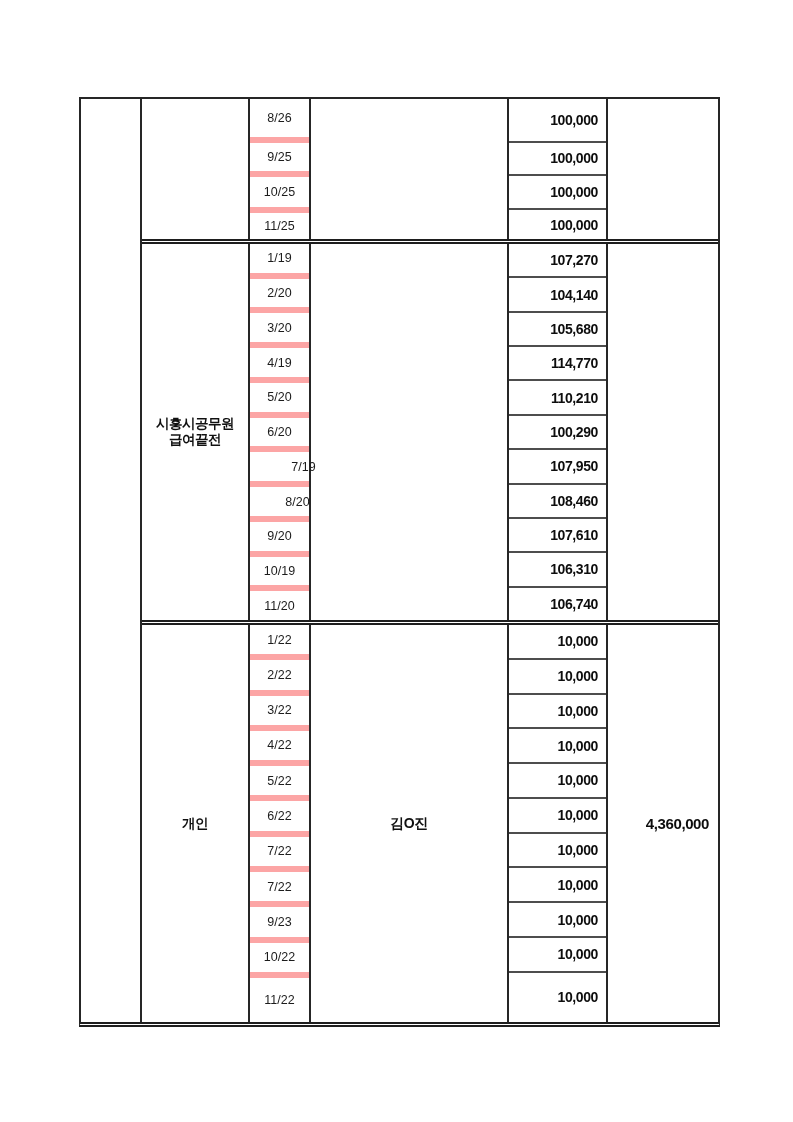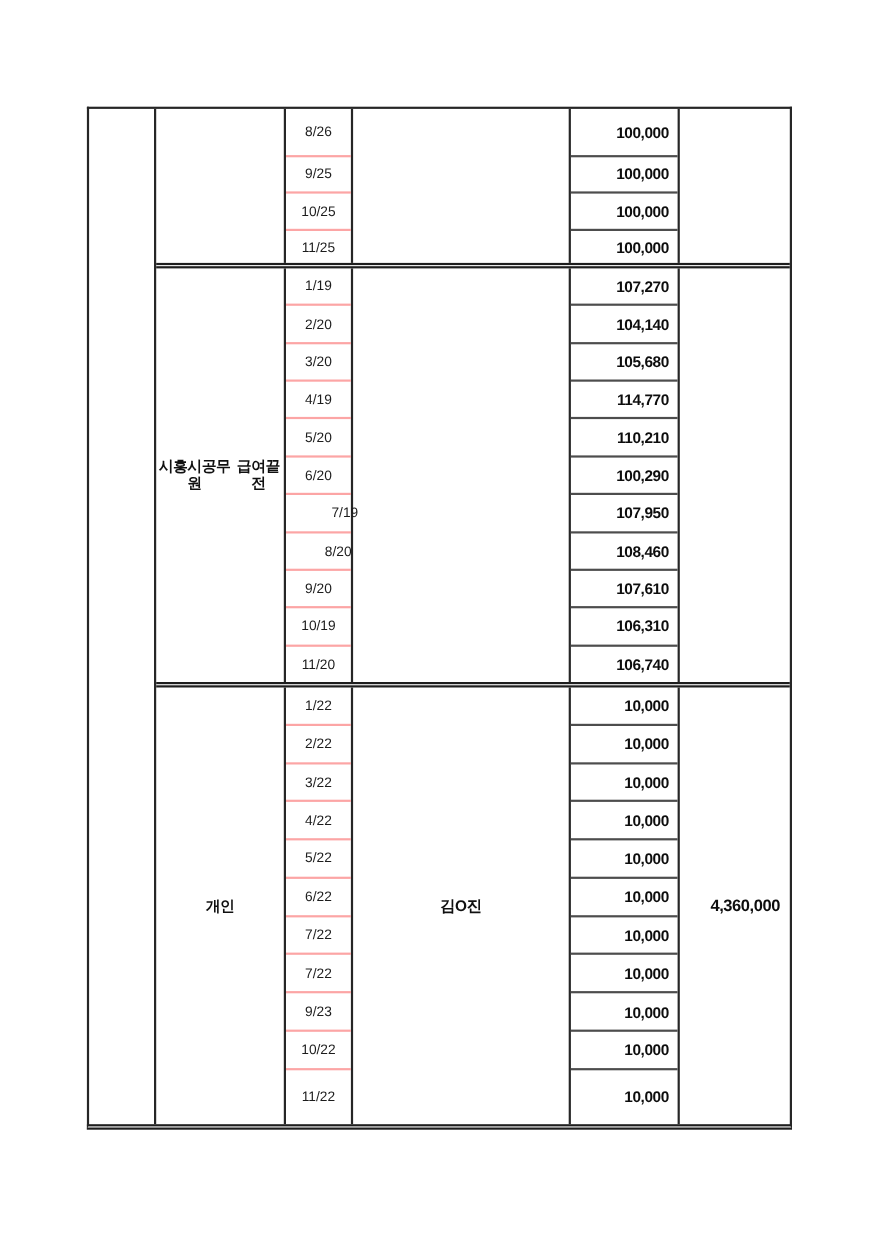--- a/index.html
+++ b/index.html
@@ -40,37 +40,37 @@
     display: flex;
     border-bottom: 5px double #1e1e1e;
     min-height: 0;
   }
   .sec:last-child { border-bottom: none; }
   .sec-h0 { height: 145px; }
   .sec-h1 { height: 381px; }
   .sec-h2 { height: 397px; }
   
   .label-cell {
-    width: 116px; flex: none;
-    display: flex; flex-direction: row;
+    width: 106px; flex: none;
+    display: flex; flex-direction: column;
     justify-content: center; align-items: center;
     font-weight: 700; font-size: 13.5px; line-height: 1.18;
     color: #101010; letter-spacing: -0.5px;
     text-align: center;
   }
   .date-col {
     width: 63px; flex: none;
     border-left: 2px solid #262626;
     border-right: 2px solid #262626;
     display: flex; flex-direction: column;
   }
   .date-cell {
     display: flex; align-items: center; justify-content: center;
     font-size: 12.5px; color: #1c1c1c;
-    border-bottom: 2px solid #fca5a5;
+    border-bottom: 6px solid #fca5a5;
     min-height: 0;
   }
   .date-col .date-cell:last-child { border-bottom: none; }
   .name-cell {
     width: 196px; flex: none;
     display: flex; align-items: center; justify-content: center;
     font-weight: 700; font-size: 14px; color: #101010;
     letter-spacing: -0.3px;
   }
   .amount-col {

